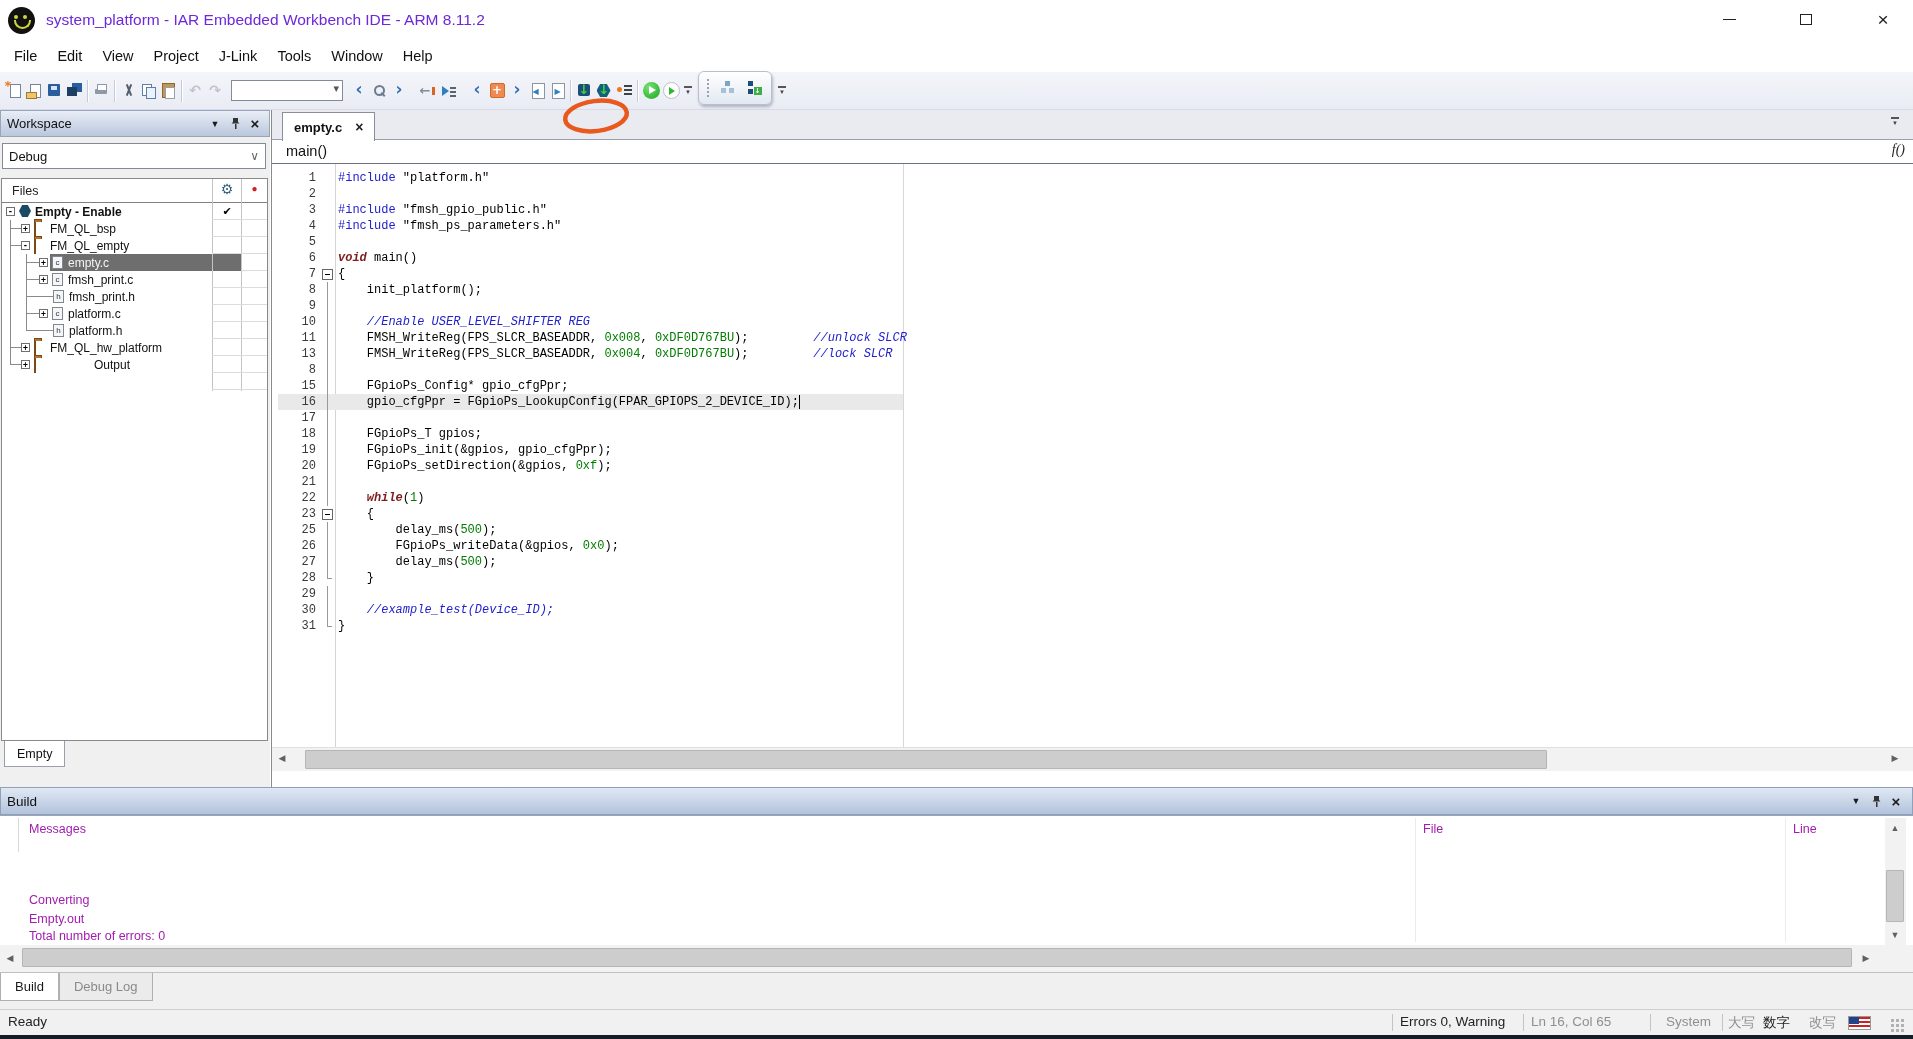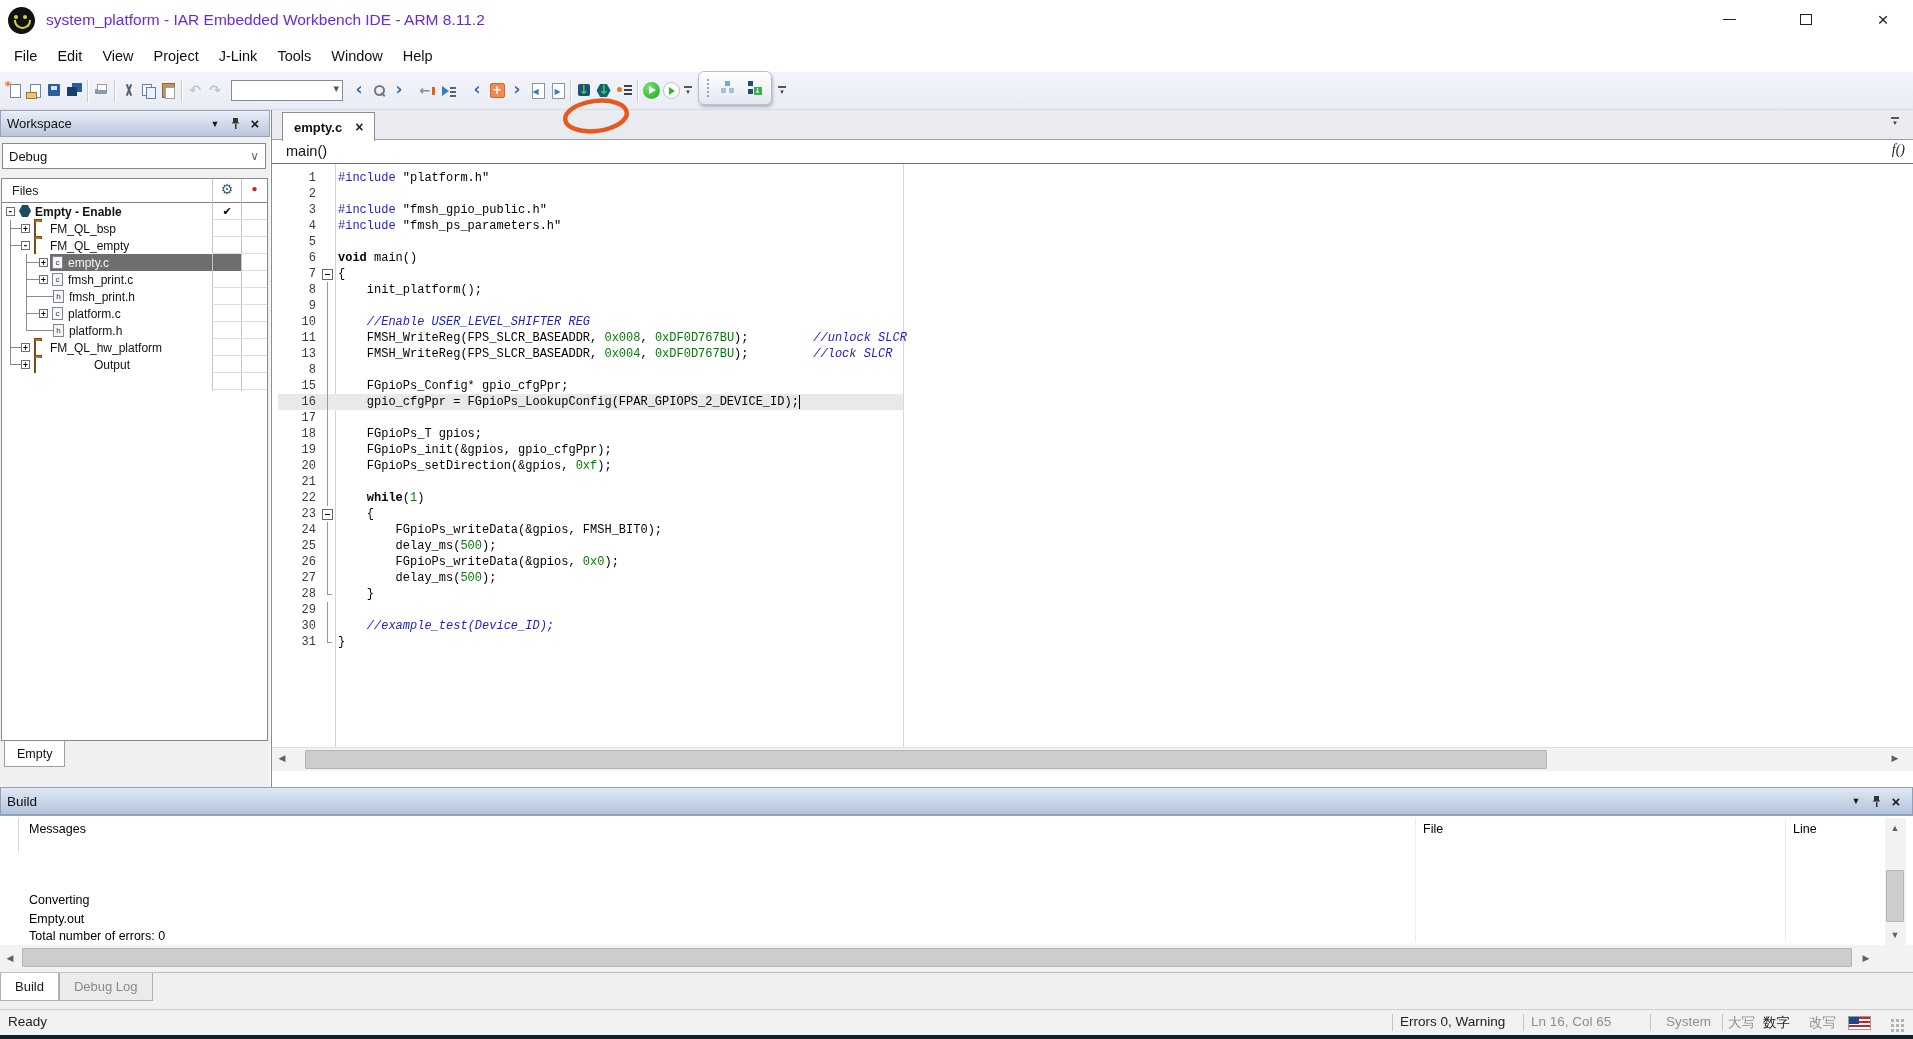--- a/index.html
+++ b/index.html
@@ -194,37 +194,37 @@
   .f-box::before { content:""; position:absolute; left:2px; top:3px; width:9px; height:9px; background:#fff;
           border:1px solid #666; }
   .f-box::after { content:""; position:absolute; left:5px; top:8px; width:5px; height:1px; background:#000; }
   .f-line::before { content:""; position:absolute; left:7px; top:0; bottom:0; width:1px; background:#999; }
   .f-end::before { content:""; position:absolute; left:7px; top:0; height:8px; width:1px; background:#999; }
   .f-end::after { content:""; position:absolute; left:7px; top:8px; width:5px; height:1px; background:#999; }
   .ltext { margin-left:66px; color:#000; }
   .seg.pp { color:#2121cc; }
   .seg.cmt { color:#2121cc; font-style:italic; }
   .seg.num { color:#007d00; }
-  .seg.kw { font-weight:700; color:#000000; }
+  .seg.kw { font-weight:700; color:#7f1d1d;font-style:italic; }
   .caret { position:absolute; top:1px; width:1px; height:14px; background:#000; }
   
   .sb { position:absolute; background:#f2f2f3; }
   .sb-btn { position:absolute; width:20px; height:20px; background:#f2f2f3; color:#606060;
             font-size:9px; line-height:20px; text-align:center; border:0; padding:0; }
   .sb-thumb { position:absolute; background:#cdcdcd; border:1px solid #b5b5b5; border-radius:1px; }
   #ed-hscroll { left:0; right:0; bottom:16px; height:24px; border-top:1px solid #e0e0e0; }
   #ed-hscroll .sb-thumb { left:33px; top:2px; width:1242px; height:19px; }
 
   
   #buildpanel { position:absolute; left:0; top:787px; width:100%; height:185px; background:#f0f0f0; }
   #build-head { height:28px; background:linear-gradient(#dfe8f4,#b3c3dc); border:1px solid #8fa0b8;
                 display:flex; align-items:center; padding:0 6px; }
   #build-head .ph-title { font-size:13.5px; color:#0f0f0f; flex:1; }
   #build-content { position:absolute; left:0; top:28px; width:100%; height:130px; background:#fff;
-                   border-top:1px solid #98a4b8; font-size:12.5px; color:#000000; }
+                   border-top:1px solid #98a4b8; font-size:12.5px; color:#a21caf; }
   .bcol { position:absolute; top:6px; }
   .bcolline { position:absolute; top:2px; height:124px; width:1px; background:#ececec; }
   .bgut { position:absolute; left:18px; top:2px; height:34px; width:1px; background:#d8d8d8; }
   .brow { position:absolute; left:29px; white-space:pre; }
   #build-vscroll { right:7px; top:31px; width:21px; height:127px; }
   #build-vscroll .sb-thumb { left:1px; top:52px; width:18px; height:52px; }
   #build-hscroll { left:0; bottom:0; width:100%; height:27px; }
   #build-hscroll .sb-thumb { left:22px; top:3px; width:1830px; height:19px; }
 
   
@@ -500,21 +500,20 @@
           <div class="code-line"><span class="lnum">8</span><span class="fold f-line"></span><span class="ltext"></span></div>
           <div class="code-line"><span class="lnum">15</span><span class="fold f-line"></span><span class="ltext"><span class="seg pl">    FGpioPs_Config* gpio_cfgPpr;</span></span></div>
           <div class="code-line current"><span class="lnum">16</span><span class="fold f-line"></span><span class="ltext"><span class="seg pl">    gpio_cfgPpr = FGpioPs_LookupConfig(FPAR_GPIOPS_2_DEVICE_ID);</span></span><span class="caret" style="left: 526.8px;"></span></div>
           <div class="code-line"><span class="lnum">17</span><span class="fold f-line"></span><span class="ltext"></span></div>
           <div class="code-line"><span class="lnum">18</span><span class="fold f-line"></span><span class="ltext"><span class="seg pl">    FGpioPs_T gpios;</span></span></div>
           <div class="code-line"><span class="lnum">19</span><span class="fold f-line"></span><span class="ltext"><span class="seg pl">    FGpioPs_init(&amp;gpios, gpio_cfgPpr);</span></span></div>
           <div class="code-line"><span class="lnum">20</span><span class="fold f-line"></span><span class="ltext"><span class="seg pl">    FGpioPs_setDirection(&amp;gpios, </span><span class="seg num">0xf</span><span class="seg pl">);</span></span></div>
           <div class="code-line"><span class="lnum">21</span><span class="fold f-line"></span><span class="ltext"></span></div>
           <div class="code-line"><span class="lnum">22</span><span class="fold f-line"></span><span class="ltext"><span class="seg pl">    </span><span class="seg kw">while</span><span class="seg pl">(</span><span class="seg num">1</span><span class="seg pl">)</span></span></div>
           <div class="code-line"><span class="lnum">23</span><span class="fold f-box"></span><span class="ltext"><span class="seg pl">    {</span></span></div>
-          <div class="code-line"><span class="lnum">24</span><span class="fold f-line"></span><span class="ltext"><span class="seg pl">        FGpioPs_writeData(&amp;gpios, FMSH_BIT0);</span></span></div>
           <div class="code-line"><span class="lnum">25</span><span class="fold f-line"></span><span class="ltext"><span class="seg pl">        delay_ms(</span><span class="seg num">500</span><span class="seg pl">);</span></span></div>
           <div class="code-line"><span class="lnum">26</span><span class="fold f-line"></span><span class="ltext"><span class="seg pl">        FGpioPs_writeData(&amp;gpios, </span><span class="seg num">0x0</span><span class="seg pl">);</span></span></div>
           <div class="code-line"><span class="lnum">27</span><span class="fold f-line"></span><span class="ltext"><span class="seg pl">        delay_ms(</span><span class="seg num">500</span><span class="seg pl">);</span></span></div>
           <div class="code-line"><span class="lnum">28</span><span class="fold f-end"></span><span class="ltext"><span class="seg pl">    }</span></span></div>
           <div class="code-line"><span class="lnum">29</span><span class="fold f-line"></span><span class="ltext"></span></div>
           <div class="code-line"><span class="lnum">30</span><span class="fold f-line"></span><span class="ltext"><span class="seg pl">    </span><span class="seg cmt">//example_test(Device_ID);</span></span></div>
           <div class="code-line"><span class="lnum">31</span><span class="fold f-end"></span><span class="ltext"><span class="seg pl">}</span></span></div>
         </div>
     </div>
     <div id="ed-hscroll" class="sb">

